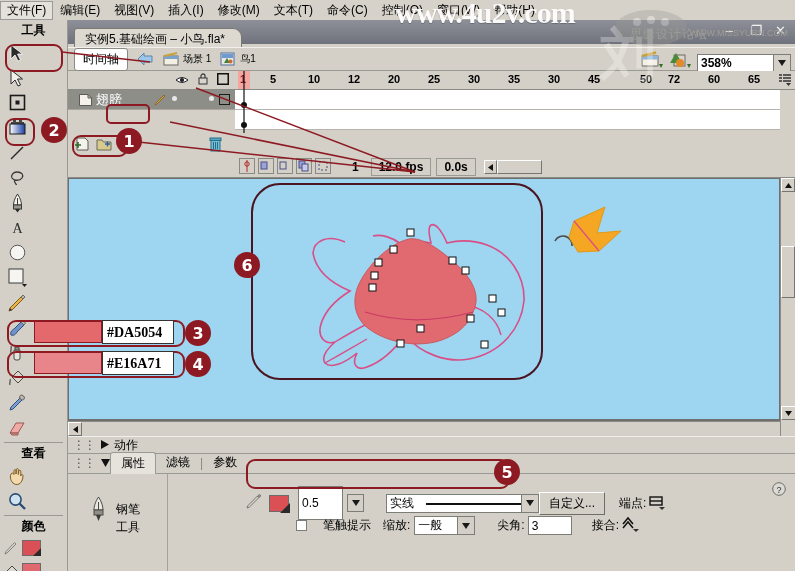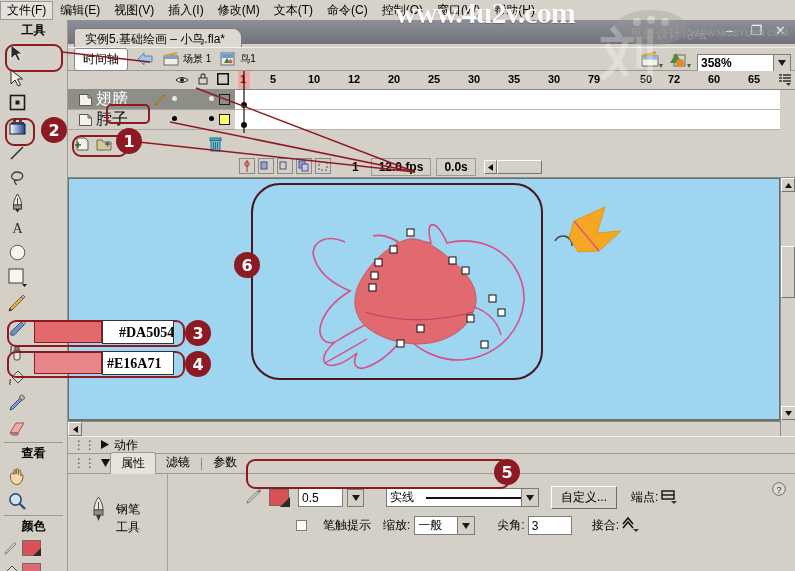--- a/index.html
+++ b/index.html
@@ -98,21 +98,21 @@
     background:#d4d0c8; border-bottom:1px solid #8b8b85;
   }
   #layercol{ position:absolute; left:0; top:0; width:167px; height:107px; }
   #lyr-head{ position:absolute; left:0; top:0; width:167px; height:19px;
              background:#d4d0c8; border-bottom:1px solid #8b8b85;}
   .lh-icons{ position:absolute; right:6px; top:2px; display:flex; gap:9px; align-items:center;}
   .lyrrow{ position:absolute; left:0; width:167px; height:20px; display:flex; align-items:center;
            border-bottom:1px solid #a9a59e; }
   .lyrrow.sel{ background:#8e8e88; color:#fff; }
   .lyrrow .pg{ width:13px;height:12px; margin-left:11px; }
-  .lyr-name{ font-size:16px; margin-left:4px; white-space:nowrap; }
+  .lyr-name{ font-size:13px; margin-left:4px; white-space:nowrap; }
   .lyr-dots{ position:absolute; left:104px; top:6px; width:42px; display:flex; justify-content:space-between;}
   .dot{ width:5px;height:5px;border-radius:50%; background:#000; }
   .dot.w{ background:#e8e8e8; }
   .lyr-sq{ position:absolute; left:151px; top:4px; width:11px;height:11px; border:1px solid #1a1a1a; }
   #lyr-tools{ position:absolute; left:0; top:63px; width:167px; height:22px;
               display:flex; align-items:center; }
   #frames{ position:absolute; left:167px; top:0; width:560px; height:107px; }
   #ruler{ position:absolute; left:0; top:0; width:560px; height:19px; background:#d4d0c8;
           border-bottom:1px solid #8b8b85; }
   .tick{ position:absolute; top:2px; font-size:11px; font-weight:bold; color:#000;}
@@ -282,34 +282,20 @@
               <polygon points="1,11 3,10 11,2 10,1 2,9" fill="#e0a64a" stroke="#7d5a1e" stroke-width=".8"></polygon>
             </svg>
         </span>
         <span class="lyr-dots">
             <i class="dot w"></i>
             <i class="dot w"></i>
           </span>
         <span class="lyr-sq" style="background:#8e8e88"></span>
       </div>
 
-      <div class="lyrrow" style="top:39px">
-        <span class="pg">
-          <svg width="13" height="12" viewBox="0 0 13 12">
-              <polygon points="0.5,0.5 9,0.5 12.5,4 12.5,11.5 0.5,11.5" fill="#f4f2ea" stroke="#5c5c55"></polygon>
-              <polygon points="9,0.5 9,4 12.5,4" fill="#cfccc3" stroke="#5c5c55"></polygon>
-            </svg>
-        </span>
-        <span class="lyr-name">脖子</span>
-        <span class="lyr-dots">
-            <i class="dot"></i>
-            <i class="dot"></i>
-          </span>
-        <span class="lyr-sq" style="background:#ffff66"></span>
-      </div>
 
       <div id="lyr-tools">
         <span style="margin-left:6px">
           <svg width="16" height="14" viewBox="0 0 16 14">
               <polygon points="3,1 11,1 14,4 14,13 3,13" fill="#f4f2ea" stroke="#5c5c55"></polygon>
               <path d="M1 8 h6 M4 5 v6" stroke="#2a6b2a" stroke-width="1.6"></path>
             </svg>
         </span>
         <span style="margin-left:6px">
           <svg width="16" height="14" viewBox="0 0 16 14">
@@ -332,21 +318,21 @@
         <div id="playhead-top"></div>
         <span class="tick" style="left:5px;color:#8d1a22">1</span>
         <span class="tick" style="left:35px">5</span>
         <span class="tick" style="left:73px">10</span>
         <span class="tick" style="left:113px">12</span>
         <span class="tick" style="left:153px">20</span>
         <span class="tick" style="left:193px">25</span>
         <span class="tick" style="left:233px">30</span>
         <span class="tick" style="left:273px">35</span>
         <span class="tick" style="left:313px">30</span>
-        <span class="tick" style="left:353px">79</span>
+        <span class="tick" style="left:353px">45</span>
         <span class="tick" style="left:405px">50</span>
         <span class="tick" style="left:433px">72</span>
         <span class="tick" style="left:473px">60</span>
         <span class="tick" style="left:513px">65</span>
         <span style="position:absolute;right:3px;top:3px">
           <svg width="13" height="12" viewBox="0 0 13 12">
               <path d="M0 1h3M0 4h3M0 7h3M4 1h8M4 4h8M4 7h8" stroke="#333" stroke-width="1.4"></path>
               <polygon points="7,9 12,9 9.5,12" fill="#333"></polygon>
             </svg>
         </span>
@@ -525,36 +511,36 @@
       <span>
         <svg width="16" height="15" viewBox="0 0 16 15">
             <polygon points="1,14 3.4,13 13,3.5 11.5,2 2,11.5" fill="#d8d6cf" stroke="#6b6b63" stroke-width=".9"></polygon>
             <polygon points="11.5,2 13,3.5 15,1.8 13.4,0.4" fill="#9a9a92" stroke="#6b6b63" stroke-width=".8"></polygon>
           </svg>
       </span>
       <span style="margin-left:7px;position:relative">
         <span style="display:block;width:20px;height:17px;border:1px solid #6b6b6b;background:#DA5054"></span>
         <span style="position:absolute;right:-1px;bottom:-1px;width:0;height:0;border-left:5px solid transparent;border-top:5px solid transparent;border-right:5px solid #2a2a2a;border-bottom:5px solid #2a2a2a"></span>
       </span>
-      <span class="fld" style="margin-left:9px;width:45px;height:19px;display:flex;align-items:center">0.5</span>
+      <span class="fld" style="margin-left:9px;width:45px;height:34px;display:flex;align-items:center">0.5</span>
       <span class="ddarrow" style="margin-left:4px">
         <svg width="8" height="6" viewBox="0 0 8 6">
             <polygon points="0,0 8,0 4,6" fill="#1a1a1a"></polygon>
           </svg>
       </span>
       <span style="margin-left:22px;position:relative;display:flex">
         <span class="fld" style="width:153px;height:19px;display:flex;align-items:center;padding-right:0">实线</span>
         <span style="position:absolute;left:40px;top:9px;width:108px;height:2px;background:#111"></span>
         <span class="ddarrow" style="position:absolute;right:1px;top:1px;height:17px;border:none;background:#d4d0c8;border-left:1px solid #7d7d77">
           <svg width="8" height="6" viewBox="0 0 8 6">
               <polygon points="0,0 8,0 4,6" fill="#1a1a1a"></polygon>
             </svg>
         </span>
       </span>
-      <span class="btn3d" style="margin-left:12px">自定义...</span>
+      <span class="btn3d" style="">自定义...</span>
       <span class="lbl" style="margin-left:14px">端点:</span>
       <span style="margin-left:3px;position:relative">
         <svg width="16" height="16" viewBox="0 0 16 16">
             <rect x="1" y="3" width="12" height="8" fill="none" stroke="#111" stroke-width="1.4"></rect>
             <line x1="1" y1="7" x2="13" y2="7" stroke="#111" stroke-width="1.4"></line>
             <polygon points="10,13 16,13 13,16" fill="#333"></polygon>
           </svg>
       </span>
     </div>
 
@@ -771,17 +757,17 @@
 
 <div class="badge" style="left:116px;top:128px;">1</div>
 <div class="badge" style="left:41px; top:117px;">2</div>
 <div class="badge" style="left:185px;top:320px;">3</div>
 <div class="badge" style="left:185px;top:351px;">4</div>
 <div class="badge" style="left:494px;top:459px;">5</div>
 <div class="badge" style="left:234px;top:252px;">6</div>
 
 <div style="position:absolute;left:34px;top:321px;width:68px;height:22px;background:#e4696c;border:1px solid #8d1a22"></div>
 <div style="position:absolute;left:102px;top:320px;width:72px;height:24px;background:#fff;border:1px solid #333;
-            font-family:'Liberation Serif',serif;font-weight:bold;font-size:14px;line-height:24px;padding-left:16px">#DA5054</div>
+            font-family:'Liberation Serif',serif;font-weight:bold;font-size:14px;line-height:24px;padding-left:4px">#DA5054</div>
 
 <div style="position:absolute;left:34px;top:352px;width:68px;height:22px;background:#e8858a;border:1px solid #8d1a22"></div>
 <div style="position:absolute;left:102px;top:351px;width:72px;height:24px;background:#fff;border:1px solid #333;
             font-family:'Liberation Serif',serif;font-weight:bold;font-size:14px;line-height:24px;padding-left:4px">#E16A71</div>
 
 </body></html>

